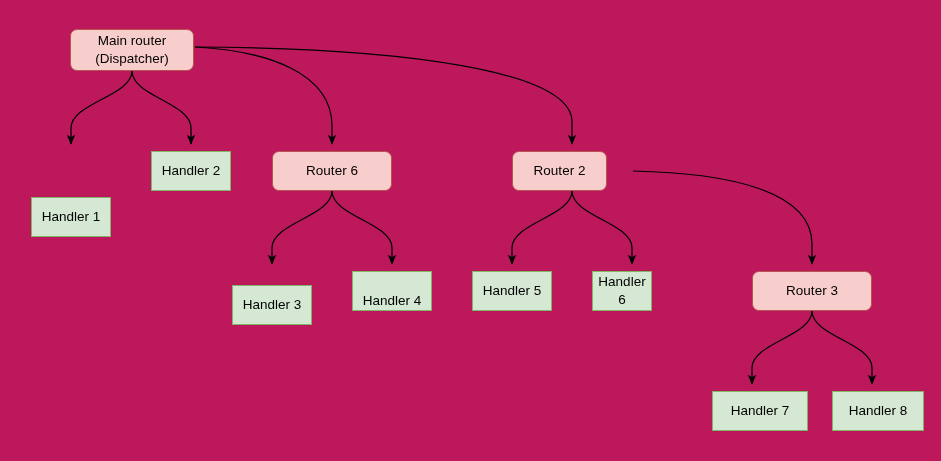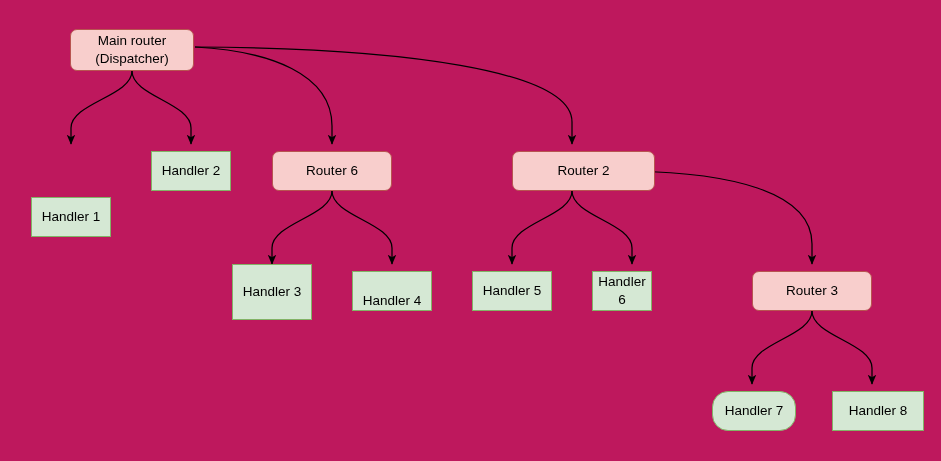--- a/index.html
+++ b/index.html
@@ -95,45 +95,45 @@
   </div>
 
   <div class="node node-handler" style="left:151px; top:151px; width:80px; height:40px;">
     <span class="node-label">Handler 2</span>
   </div>
 
   <div class="node node-router" style="left:272px; top:151px; width:120px; height:40px;">
     <span class="node-label">Router 6</span>
   </div>
 
-  <div class="node node-router" style="left:512px; top:151px; width:143px; height:40px;">
+  <div class="node node-router" style="left:512px; top:151px; width:95px; height:40px;">
     <span class="node-label">Router 2</span>
   </div>
 
-  <div class="node node-handler" style="left:232px; top:264px; width:80px; height:56px;">
+  <div class="node node-handler" style="left:232px; top:285px; width:80px; height:40px;">
     <span class="node-label">Handler 3</span>
   </div>
 
   <div class="node node-handler" style="left:352px; top:271px; width:80px; height:40px;align-items:flex-end;">
     <span class="node-label">Handler 4</span>
   </div>
 
   <div class="node node-handler" style="left:472px; top:271px; width:80px; height:40px;">
     <span class="node-label">Handler 5</span>
   </div>
 
   <div class="node node-handler" style="left:592px; top:271px; width:60px; height:40px;">
     <span class="node-label">Handler 6</span>
   </div>
 
   <div class="node node-router" style="left:752px; top:271px; width:120px; height:40px;">
     <span class="node-label">Router 3</span>
   </div>
 
-  <div class="node node-handler" style="left:712px; top:391px; width:84px; height:40px;border-radius:16px;">
+  <div class="node node-handler" style="left:712px; top:391px; width:96px; height:40px;">
     <span class="node-label">Handler 7</span>
   </div>
 
   <div class="node node-handler" style="left:832px; top:391px; width:92px; height:40px;">
     <span class="node-label">Handler 8</span>
   </div>
 
 </div>
 
 </body></html>

